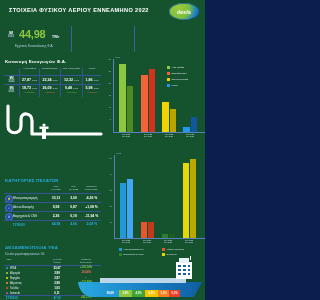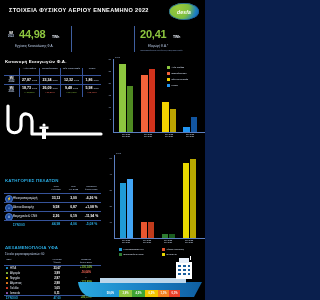--- a/index.html
+++ b/index.html
@@ -1,18 +1,18 @@
 <!DOCTYPE html>
 <html><head>
 <meta charset="utf-8">
 <style>
   html,body{margin:0;padding:0;background:#0a1f4d;}
   body{font-family:"Liberation Sans",sans-serif;}
   #page{position:relative;width:205px;height:300px;overflow:hidden;
-        background:#000000;color:#fff;}
+        background:#14532d;color:#fff;}
   .abs{position:absolute;}
 
   
   #header{left:0;top:0;width:205px;height:22px;}
   #title{left:9px;top:7px;font-size:5.6px;font-weight:bold;letter-spacing:.35px;color:#fff;white-space:nowrap;}
   #logo{right:6px;top:3px;width:30px;height:17px;border-radius:50%;
         background:radial-gradient(circle at 30% 25%,#9ccb3b 0%,#7ebf3f 45%,#1b7fc4 75%,#135a9e 100%);
         box-shadow:0 0 0 .7px #1a5f9e inset;}
   #logo-text{left:0;top:5.5px;width:30px;text-align:center;font-size:5px;font-style:italic;
         font-weight:bold;color:#fff;letter-spacing:.2px;}
@@ -101,26 +101,20 @@
       <div class="yrbadge" style="left:3px;top:9px;width:12px">
         <span>9M</span>
         <b>2022</b>
       </div>
       <div class="kpinum" style="left:17px;top:6px">44,98</div>
       <div class="kpiunit" style="left:50px;top:12px">TWh</div>
       <div class="kpisub" style="left:13px;top:21px">Εγχύσεις Κατανάλωσης Φ.Α.</div>
     </div>
 
 
-    <div class="kpi-cell" style="left:138px;width:66px">
-      <div class="kpinum" style="left:2px;top:6px">20,41</div>
-      <div class="kpiunit" style="left:35px;top:12px">TWh</div>
-      <div class="kpisub" style="left:10px;top:21px">Εξαγωγή Φ.Α.*</div>
-      <div class="kpifoot" style="left:2px;top:26px">*Περιλαμβάνονται ποσότητες προς Βουλγαρία</div>
-    </div>
   </div>
 
   <div class="sec-h white" style="left:5px;top:59px">Κατανομή Εισαγωγών Φ.Α.</div>
 
   <div class="abs" id="imp-table">
     <div class="hline" style="left:0;top:6.5px;width:97px"></div>
     <div class="hline" style="left:0;top:16px;width:97px"></div>
     <div class="vline" style="left:15px;top:0;height:29px"></div>
     <div class="vline" style="left:35px;top:0;height:29px"></div>
     <div class="vline" style="left:56px;top:0;height:29px"></div>

